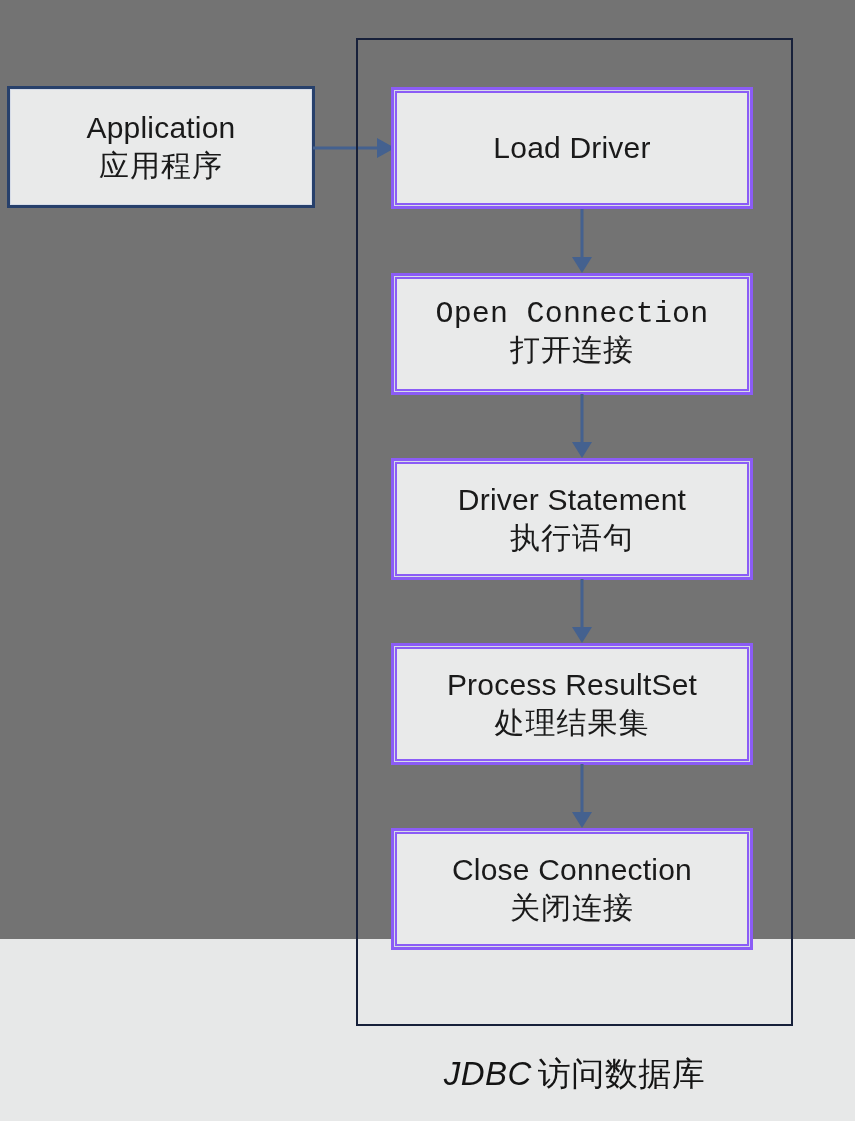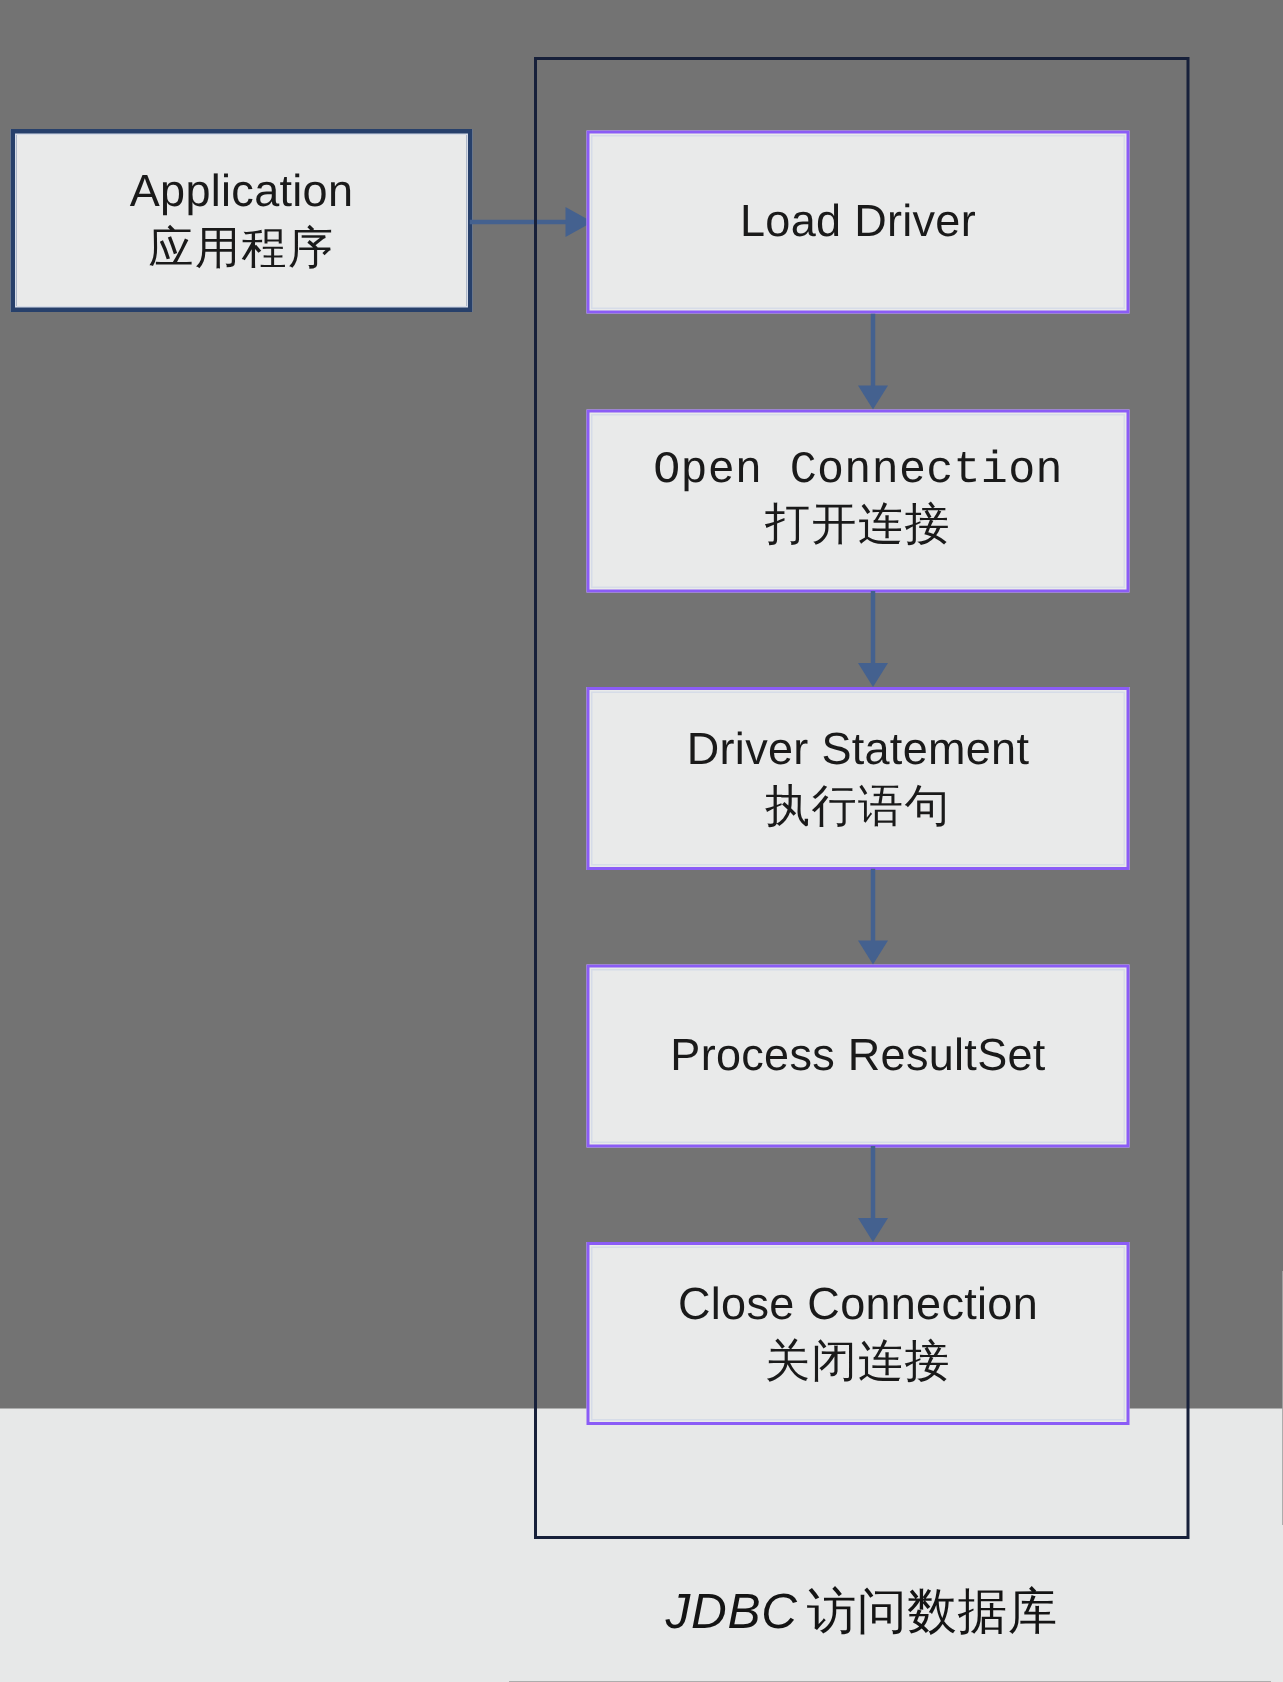--- a/index.html
+++ b/index.html
@@ -20,21 +20,21 @@
     width: 855px;
     height: 939px;
     background: #737373;
   }
 
   
   .node {
     position: absolute;
     box-sizing: border-box;
     background: #e9eaea;
-    border: 2px solid #8b5cf6;
+    border: 6px solid #8b5cf6;
     outline: 1px solid #d6dce8;
     outline-offset: -4px;
     display: flex;
     flex-direction: column;
     align-items: center;
     justify-content: center;
     color: #1a1a1a;
     text-align: center;
     line-height: 1.12;
   }
@@ -157,20 +157,21 @@
     <div class="zh">打开连接</div>
   </div>
 
   <div class="node flow-node" id="node-2">
     <div class="en">Driver Statement</div>
     <div class="zh">执行语句</div>
   </div>
 
   <div class="node flow-node" id="node-3">
     <div class="en">Process ResultSet</div>
+    <div class="zh">处理结果集</div>
   </div>
 
   <div class="node flow-node" id="node-4">
     <div class="en">Close Connection</div>
     <div class="zh">关闭连接</div>
   </div>
 
   <div class="v-arrow" id="varrow-0">
     <svg width="24" height="64" viewBox="0 0 24 64">
       <line x1="12" y1="0" x2="12" y2="50" stroke="#44618f" stroke-width="3"></line>

